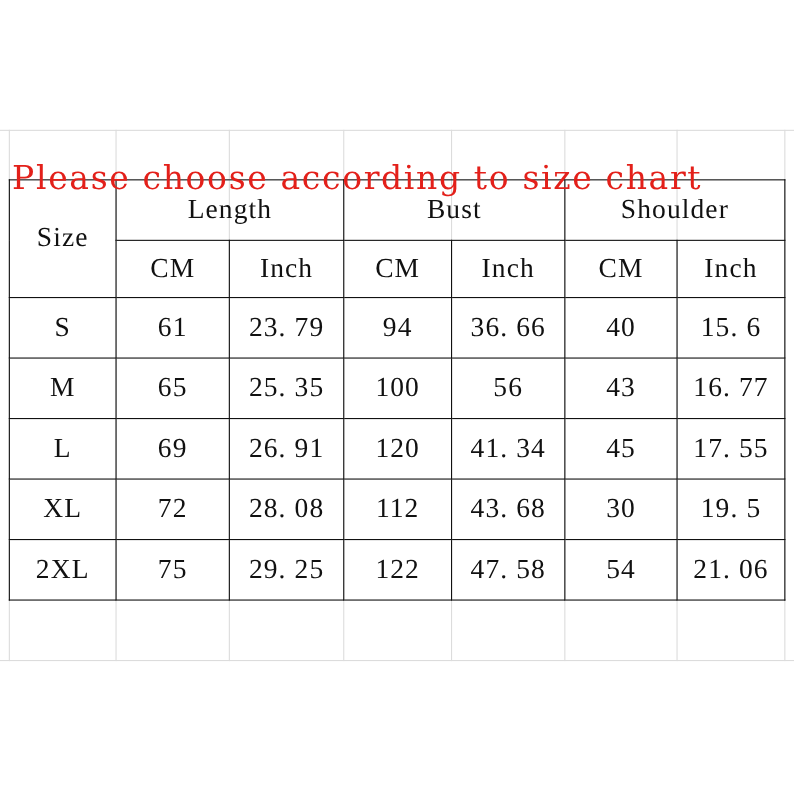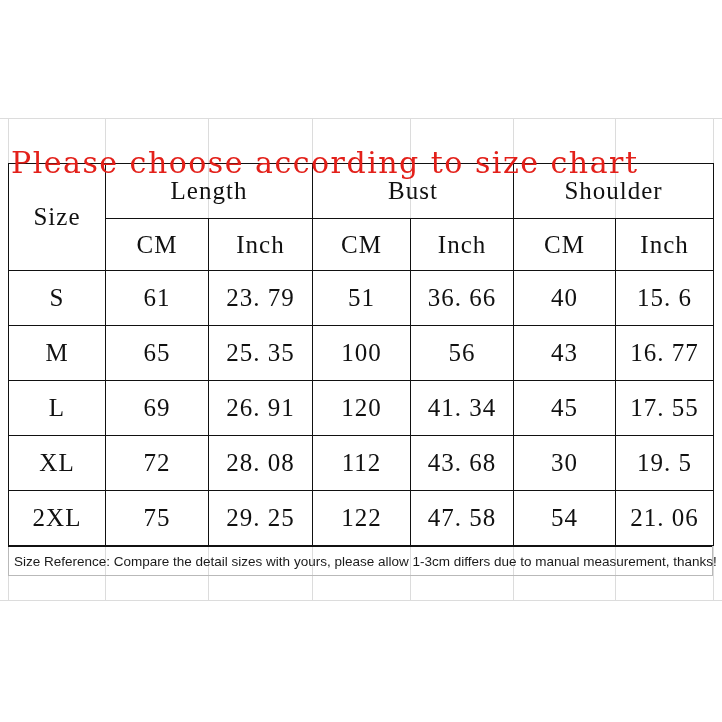--- a/index.html
+++ b/index.html
@@ -171,21 +171,21 @@
         <td class="unit-head">CM</td>
         <td class="unit-head">Inch</td>
         <td class="unit-head">CM</td>
         <td class="unit-head">Inch</td>
       </tr>
 
       <tr class="data-row">
         <td>S</td>
         <td>61</td>
         <td>23. 79</td>
-        <td>51</td>
+        <td>94</td>
         <td>36. 66</td>
         <td>40</td>
         <td>15. 6</td>
       </tr>
       <tr class="data-row">
         <td>M</td>
         <td>65</td>
         <td>25. 35</td>
         <td>100</td>
         <td>56</td>
@@ -217,19 +217,16 @@
         <td>122</td>
         <td>47. 58</td>
         <td>54</td>
         <td>21. 06</td>
       </tr>
     </tbody>
   </table>
 
   <table class="note-table">
     <tbody>
-      <tr class="note-first">
-        <td>Size Reference: Compare the detail sizes with yours, please allow 1-3cm differs due to manual measurement, thanks!</td>
-      </tr>
     </tbody>
   </table>
 
 </div>
 
 </body></html>

